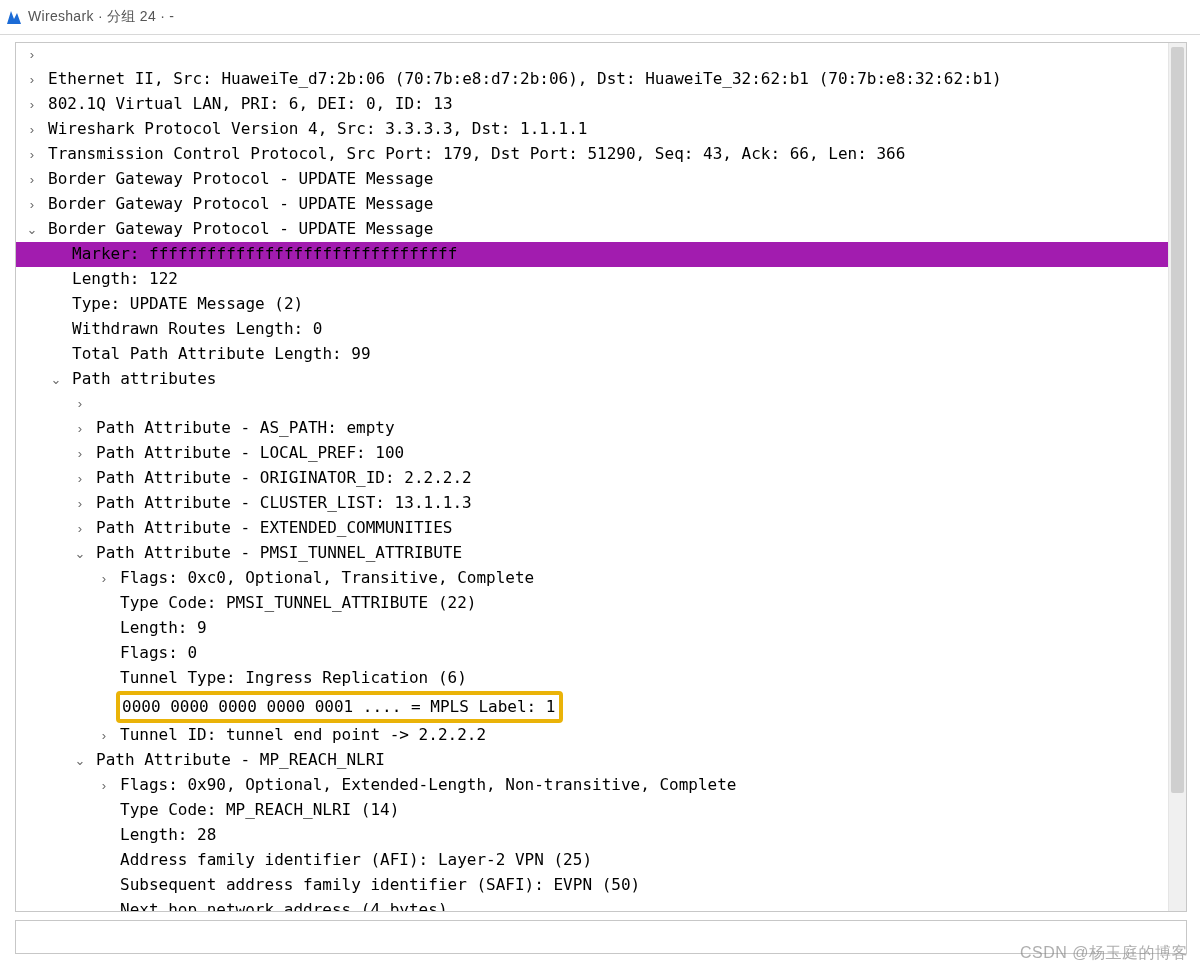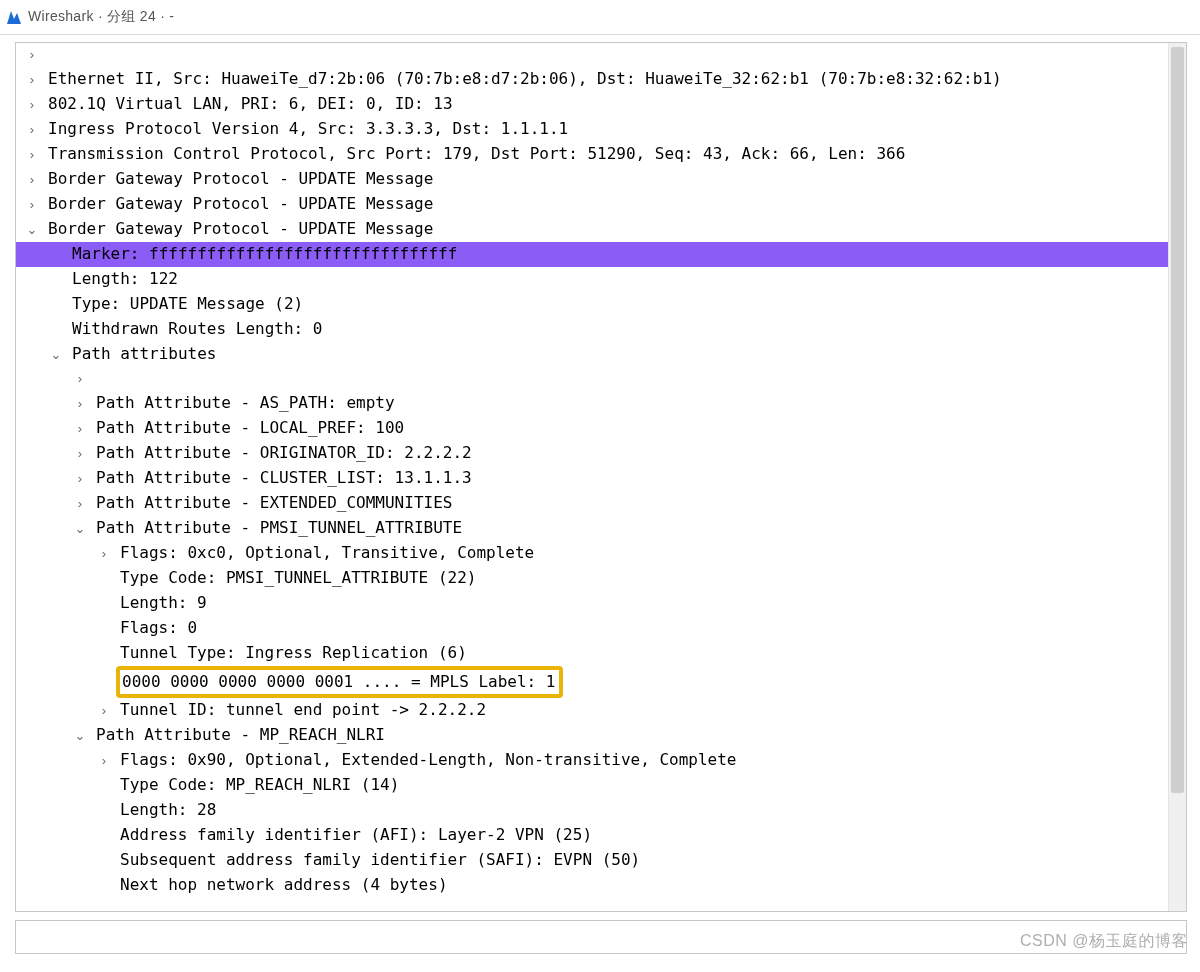--- a/index.html
+++ b/index.html
@@ -48,21 +48,21 @@
   .details-inner {
     padding: 0;
   }
   .row {
     display: flex;
     align-items: baseline;
     white-space: pre;
     padding-left: 0;
   }
   .row.selected {
-    background: #8b5cf6;
+    background: #a21caf;
   }
   .row.highlighted {
     position: relative;
   }
   .row.highlighted .hline-box {
     display: inline-block;
     border: 4px solid #eab308;
     border-radius: 4px;
     padding: 0 4px 0 2px;
     margin-left: -4px;
@@ -85,21 +85,21 @@
     font-size: 16px;
     line-height: 30px;
     white-space: pre;
     overflow: hidden;
     padding-left: 2px;
   }
 
   .watermark {
     position: absolute;
     right: 12px;
-    bottom: 20px;
+    bottom: 8px;
     font-size: 16px;
     color: rgba(130,130,130,0.65);
     letter-spacing: .5px;
     pointer-events: none;
     font-family: "Microsoft YaHei", sans-serif;
   }
 
   
   .vscroll {
     position:absolute;
@@ -127,30 +127,31 @@
   <span class="titlebar-text">Wireshark · 分组 24 · -</span>
 </div>
 <div class="separator"></div>
 
 <div class="details">
   <div class="details-inner">
 
     <div class="row"><span class="pad sp8"></span><span class="tw">›</span><span class="pad sp8"></span></div>
     <div class="row"><span class="pad sp8"></span><span class="tw">›</span><span class="pad sp8"></span><span>Ethernet II, Src: HuaweiTe_d7:2b:06 (70:7b:e8:d7:2b:06), Dst: HuaweiTe_32:62:b1 (70:7b:e8:32:62:b1)</span></div>
     <div class="row"><span class="pad sp8"></span><span class="tw">›</span><span class="pad sp8"></span><span>802.1Q Virtual LAN, PRI: 6, DEI: 0, ID: 13</span></div>
-    <div class="row"><span class="pad sp8"></span><span class="tw">›</span><span class="pad sp8"></span><span>Ingress Protocol Version 4, Src: 3.3.3.3, Dst: 1.1.1.1</span></div>
+    <div class="row"><span class="pad sp8"></span><span class="tw">›</span><span class="pad sp8"></span><span>Wireshark Protocol Version 4, Src: 3.3.3.3, Dst: 1.1.1.1</span></div>
     <div class="row"><span class="pad sp8"></span><span class="tw">›</span><span class="pad sp8"></span><span>Transmission Control Protocol, Src Port: 179, Dst Port: 51290, Seq: 43, Ack: 66, Len: 366</span></div>
     <div class="row"><span class="pad sp8"></span><span class="tw">›</span><span class="pad sp8"></span><span>Border Gateway Protocol - UPDATE Message</span></div>
     <div class="row"><span class="pad sp8"></span><span class="tw">›</span><span class="pad sp8"></span><span>Border Gateway Protocol - UPDATE Message</span></div>
     <div class="row"><span class="pad sp8"></span><span class="tw">⌄</span><span class="pad sp8"></span><span>Border Gateway Protocol - UPDATE Message</span></div>
 
     <div class="row selected"><span class="pad sp8"></span><span class="tw blank">·</span><span class="pad sp8"></span><span class="tw blank">·</span><span class="pad sp8"></span><span>Marker: ffffffffffffffffffffffffffffffff</span></div>
     <div class="row"><span class="pad sp8"></span><span class="tw blank">·</span><span class="pad sp8"></span><span class="tw blank">·</span><span class="pad sp8"></span><span>Length: 122</span></div>
     <div class="row"><span class="pad sp8"></span><span class="tw blank">·</span><span class="pad sp8"></span><span class="tw blank">·</span><span class="pad sp8"></span><span>Type: UPDATE Message (2)</span></div>
     <div class="row"><span class="pad sp8"></span><span class="tw blank">·</span><span class="pad sp8"></span><span class="tw blank">·</span><span class="pad sp8"></span><span>Withdrawn Routes Length: 0</span></div>
+    <div class="row"><span class="pad sp8"></span><span class="tw blank">·</span><span class="pad sp8"></span><span class="tw blank">·</span><span class="pad sp8"></span><span>Total Path Attribute Length: 99</span></div>
 
     <div class="row"><span class="pad sp8"></span><span class="tw blank">·</span><span class="pad sp8"></span><span class="tw">⌄</span><span class="pad sp8"></span><span>Path attributes</span></div>
 
     <div class="row"><span class="pad sp8"></span><span class="tw blank">·</span><span class="pad sp8"></span><span class="tw blank">·</span><span class="pad sp8"></span><span class="tw">›</span><span class="pad sp8"></span></div>
     <div class="row"><span class="pad sp8"></span><span class="tw blank">·</span><span class="pad sp8"></span><span class="tw blank">·</span><span class="pad sp8"></span><span class="tw">›</span><span class="pad sp8"></span><span>Path Attribute - AS_PATH: empty</span></div>
     <div class="row"><span class="pad sp8"></span><span class="tw blank">·</span><span class="pad sp8"></span><span class="tw blank">·</span><span class="pad sp8"></span><span class="tw">›</span><span class="pad sp8"></span><span>Path Attribute - LOCAL_PREF: 100</span></div>
     <div class="row"><span class="pad sp8"></span><span class="tw blank">·</span><span class="pad sp8"></span><span class="tw blank">·</span><span class="pad sp8"></span><span class="tw">›</span><span class="pad sp8"></span><span>Path Attribute - ORIGINATOR_ID: 2.2.2.2</span></div>
     <div class="row"><span class="pad sp8"></span><span class="tw blank">·</span><span class="pad sp8"></span><span class="tw blank">·</span><span class="pad sp8"></span><span class="tw">›</span><span class="pad sp8"></span><span>Path Attribute - CLUSTER_LIST: 13.1.1.3</span></div>
     <div class="row"><span class="pad sp8"></span><span class="tw blank">·</span><span class="pad sp8"></span><span class="tw blank">·</span><span class="pad sp8"></span><span class="tw">›</span><span class="pad sp8"></span><span>Path Attribute - EXTENDED_COMMUNITIES</span></div>
 

